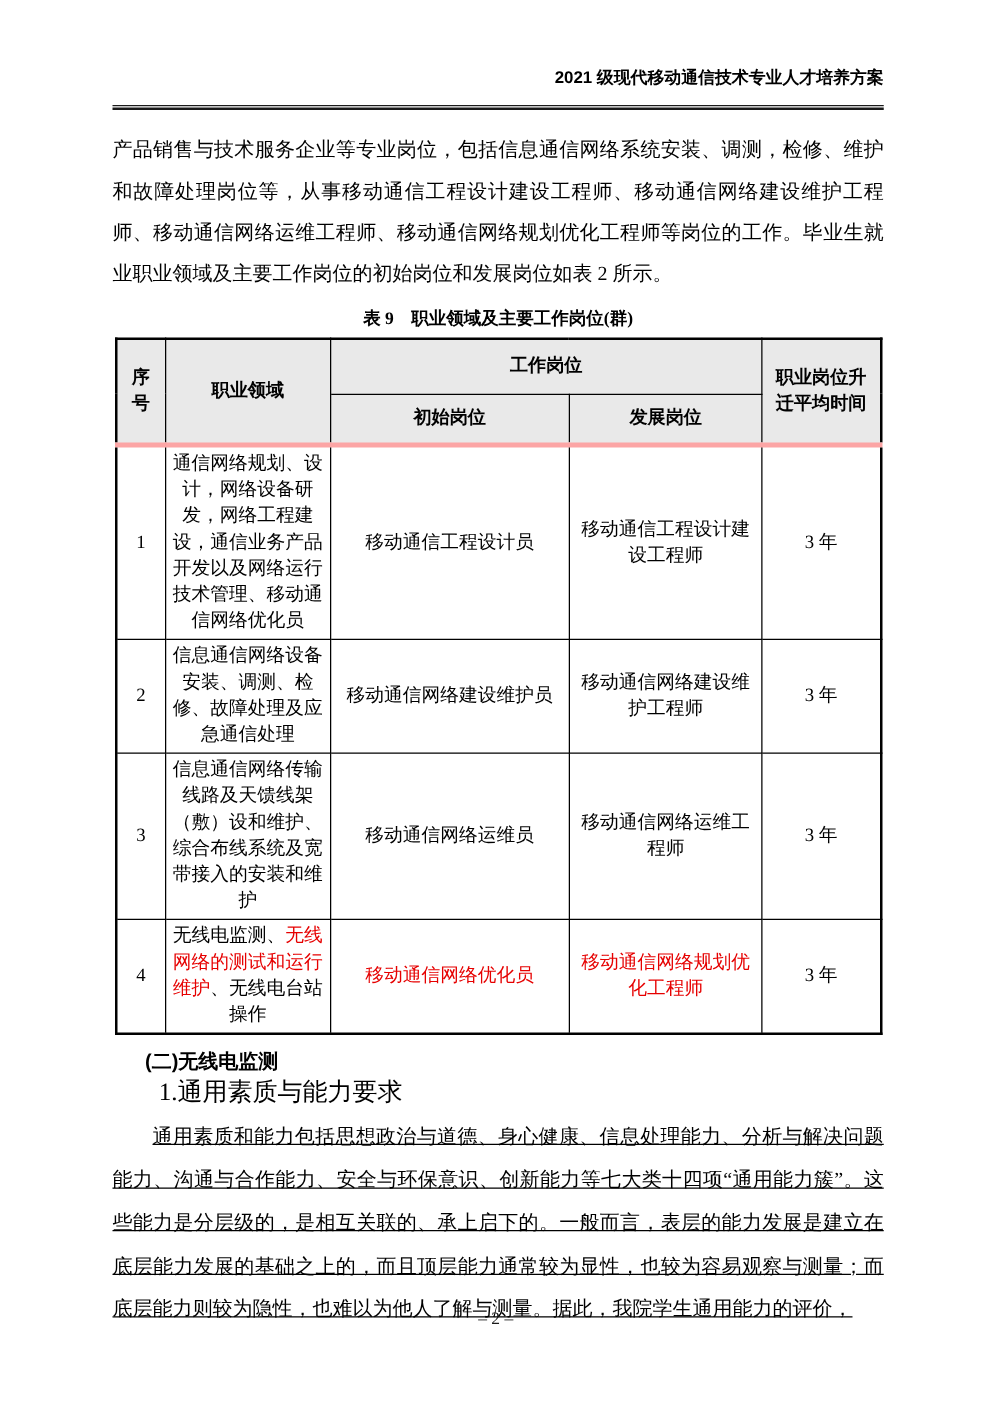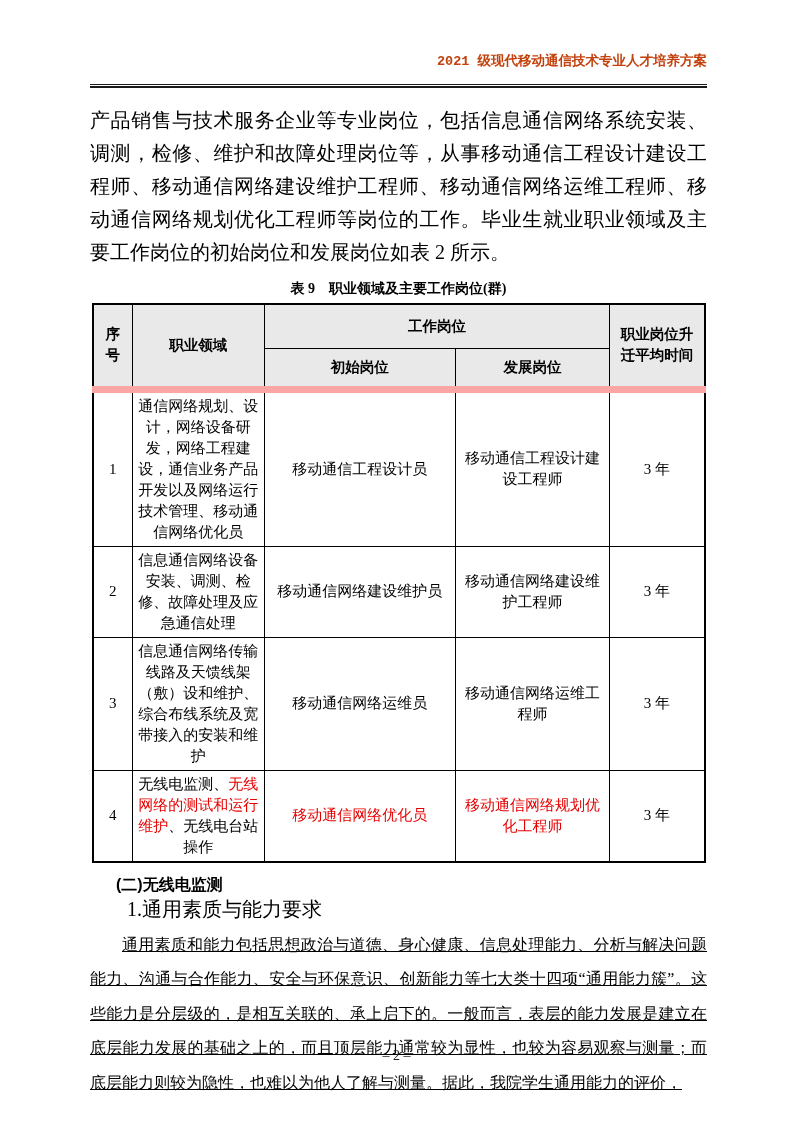--- a/index.html
+++ b/index.html
@@ -12,37 +12,37 @@
     color:#000;
     font-family:"Liberation Serif","DejaVu Serif",serif;
     overflow:hidden;
   }
   .content { margin:0 86px 0 90px; }
 
   
   .doc-header { padding-top:52px; }
   .doc-header .title {
     text-align:right;
-    font-family:Liberation Mono, monospace;
+    font-family:Liberation Sans, sans-serif;
     font-weight:bold;
     font-size:13.5px;
     line-height:20px;
-    color:#c2410c;
+    color:#000000;
   }
   .header-rule {
     margin-top:12px;
     height:4px;
     border-top:1.5px solid #1a1a1a;
     border-bottom:2.5px solid #1a1a1a;
   }
 
   
   .intro {
     margin-top:16px;
-    font-size:20px;
+    font-size:16px;
     line-height:33px;
     text-align:justify;
     text-justify:inter-ideograph;
   }
 
   
   .caption {
     margin-top:10px;
     text-align:center;
     font-weight:bold;
@@ -66,21 +66,21 @@
     vertical-align:middle;
   }
   table.jobs thead th {
     background:var(--hdr-bg,#e9e9e9);
     font-family:"Liberation Sans","DejaVu Sans",sans-serif;
     font-weight:bold;
     font-size:14.5px;
   }
   table.jobs thead tr.h1 { height:44px; }
   table.jobs thead tr.h2 { height:41px; }
-  table.jobs thead { border-bottom:7px solid #fca5a5; }
+  table.jobs thead { border-bottom:4px solid #fca5a5; }
   td.c-domain { text-align:center; }
   .red { color:var(--red,#e60000); }
 
   
   .sec-heading {
     margin-top:10px;
     text-indent:26px;
     font-family:"Liberation Sans","DejaVu Sans",sans-serif;
     font-weight:bold;
     font-size:16px;

